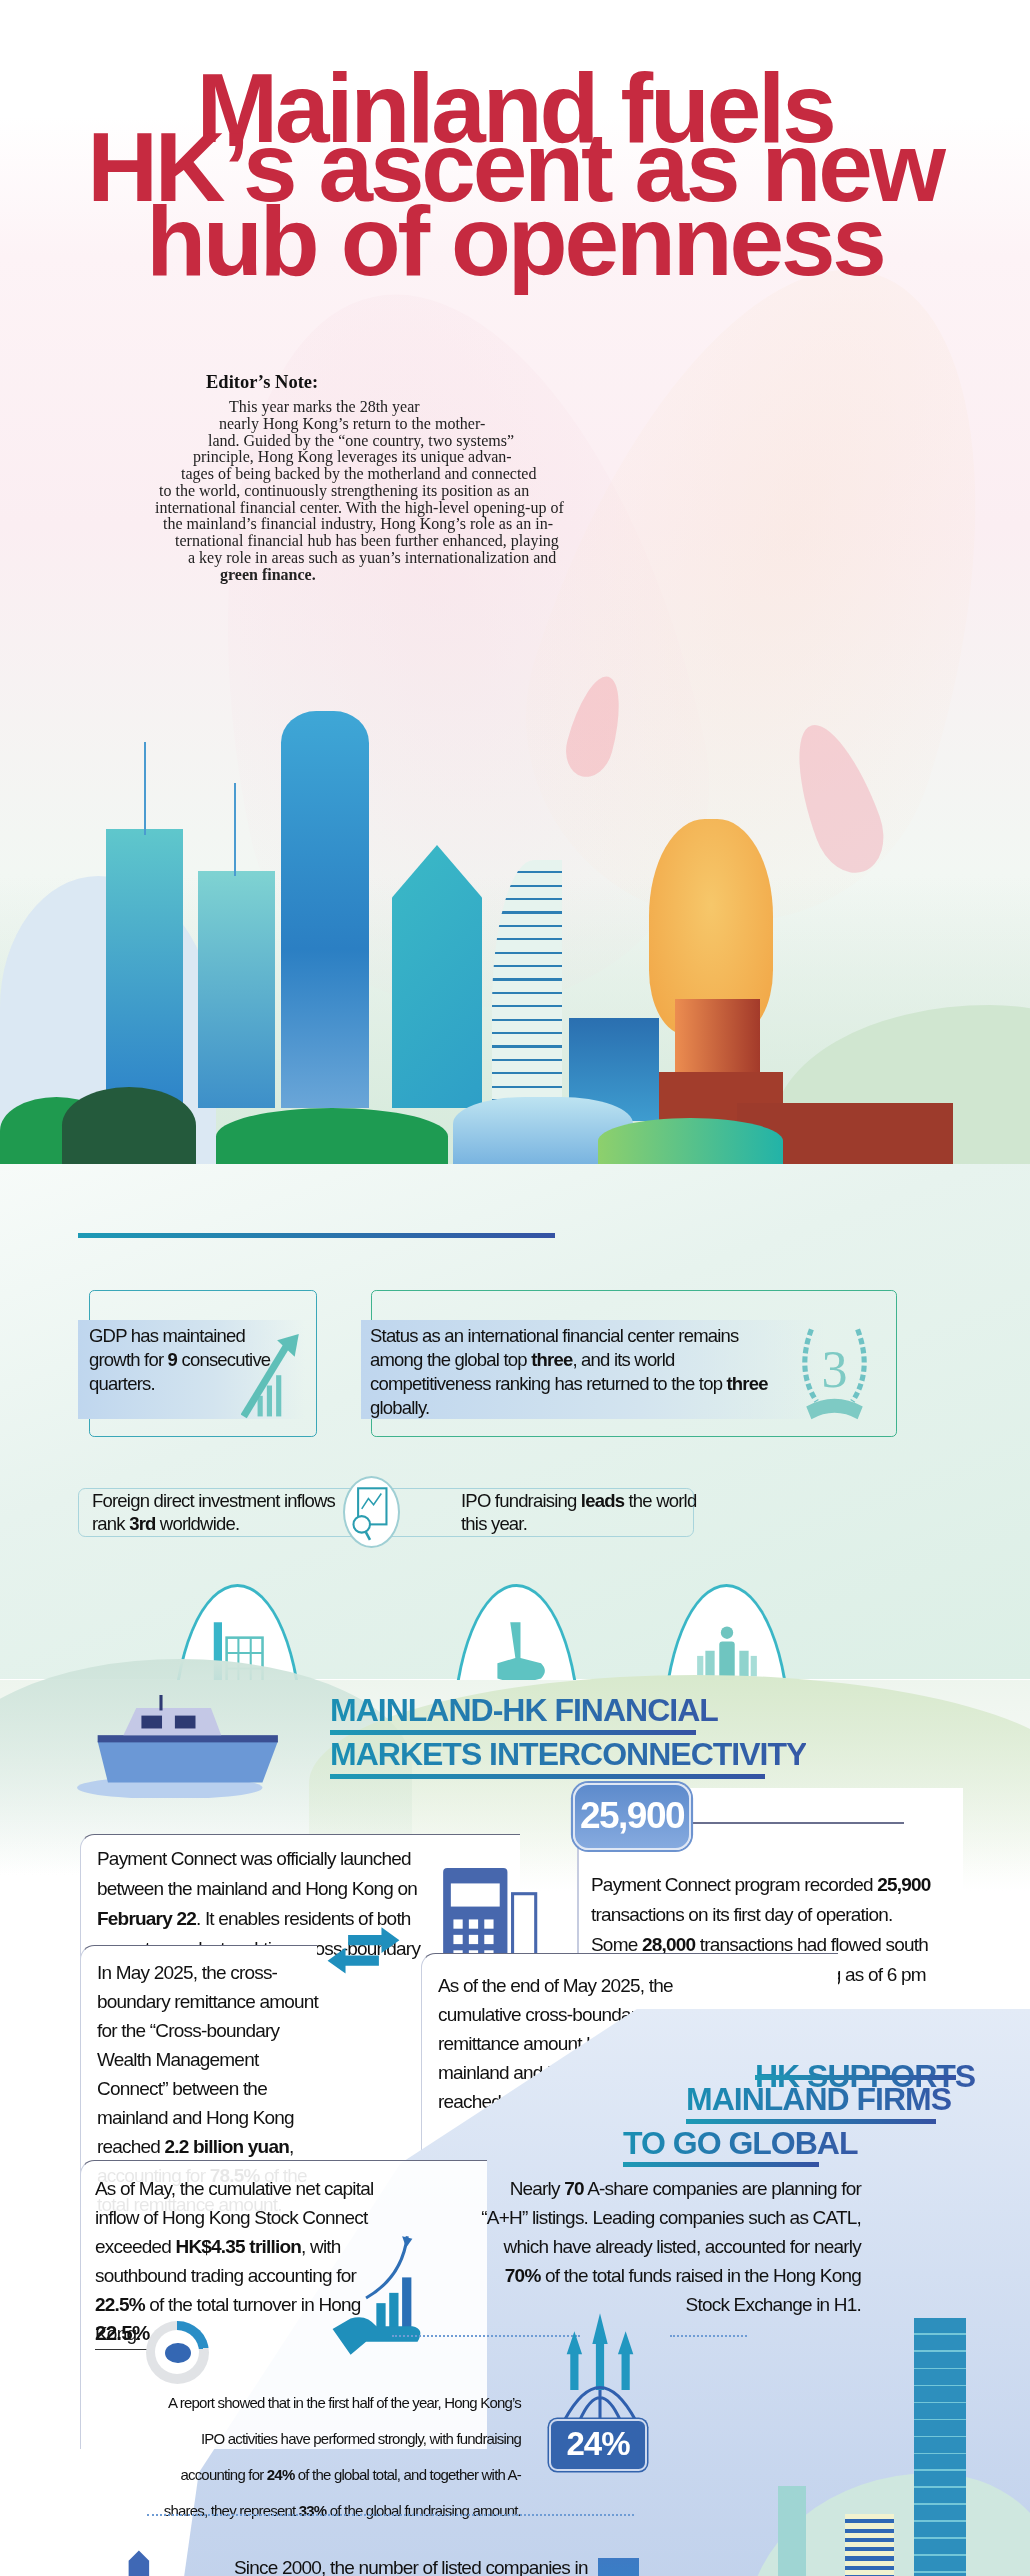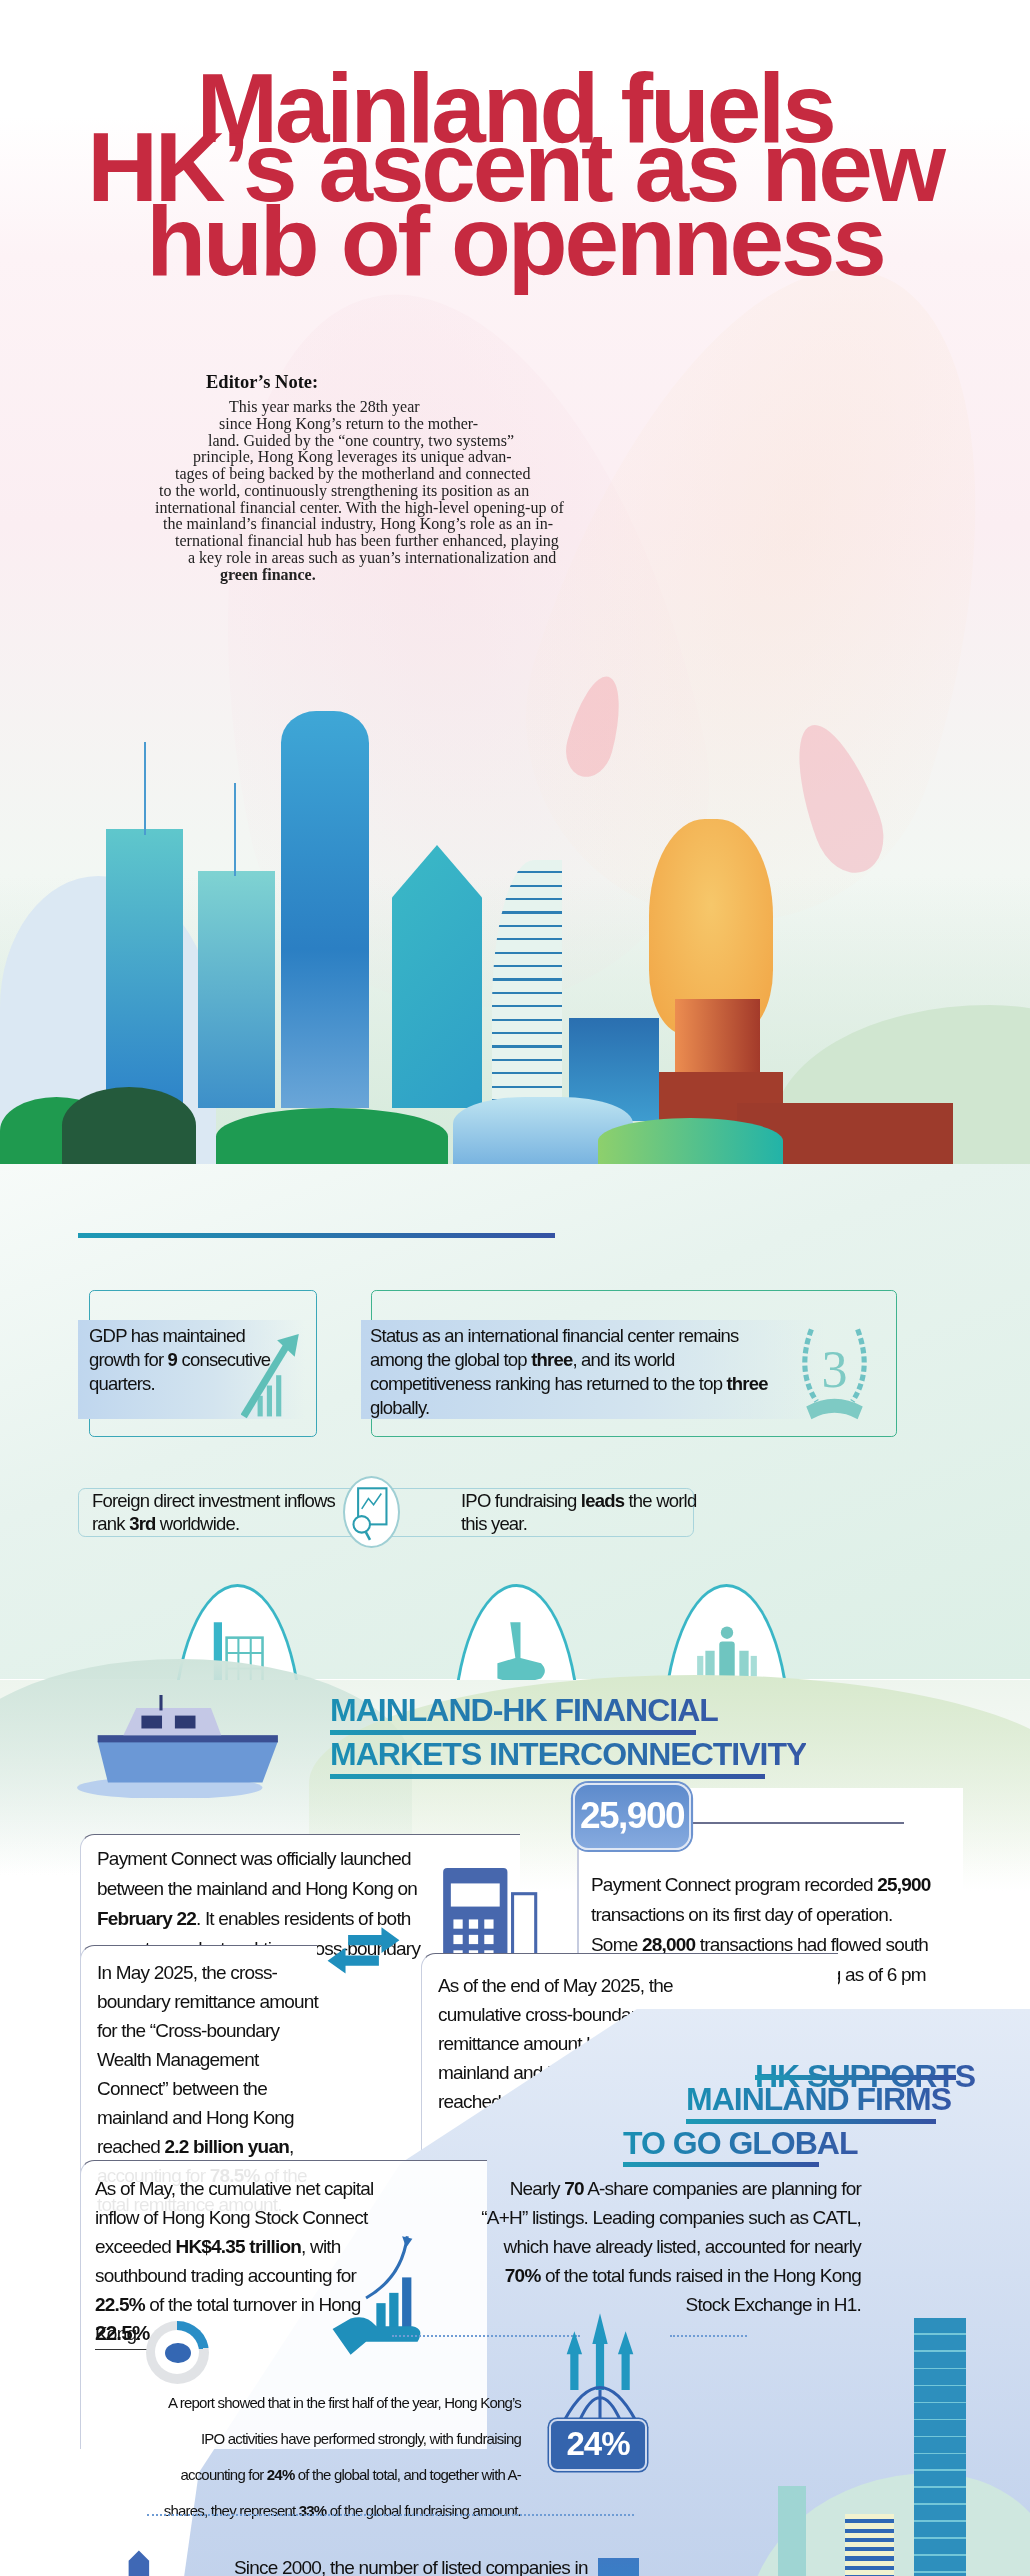--- a/index.html
+++ b/index.html
@@ -89,24 +89,24 @@
 
   <h1>
     <div class="title" style="top:57px;text-align:center;">Mainland fuels</div>
     <div class="title" style="top:116px;">HK’s ascent as new</div>
     <div class="title" style="top:190px;">hub of openness</div>
   </h1>
 
   <div class="editor-head">Editor’s Note:</div>
   <div>
     <div class="editor-line" style="left:229px;top:398px;">This year marks the 28th year</div>
-    <div class="editor-line" style="left:219px;top:415px;">since Hong Kong’s return to the mother-</div>
+    <div class="editor-line" style="left:219px;top:415px;">nearly Hong Kong’s return to the mother-</div>
     <div class="editor-line" style="left:208px;top:432px;">land. Guided by the “one country, two systems”</div>
     <div class="editor-line" style="left:193px;top:448px;">principle, Hong Kong leverages its unique advan-</div>
-    <div class="editor-line" style="left:175px;top:465px;">tages of being backed by the motherland and connected</div>
+    <div class="editor-line" style="left:181px;top:465px;">tages of being backed by the motherland and connected</div>
     <div class="editor-line" style="left:159px;top:482px;">to the world, continuously strengthening its position as an</div>
     <div class="editor-line" style="left:155px;top:499px;">international financial center. With the high-level opening-up of</div>
     <div class="editor-line" style="left:163px;top:515px;">the mainland’s financial industry, Hong Kong’s role as an in-</div>
     <div class="editor-line" style="left:175px;top:532px;">ternational financial hub has been further enhanced, playing</div>
     <div class="editor-line" style="left:188px;top:549px;">a key role in areas such as yuan’s internationalization and</div>
     <div class="editor-line" style="left:220px;top:566px;font-weight:bold;">green finance.</div>
   </div>
 
   <div>
     <div class="abs" style="left:0;top:876px;width:1030px;height:289px;background:linear-gradient(180deg,rgba(220,236,222,0),#d6eadb);"></div>

